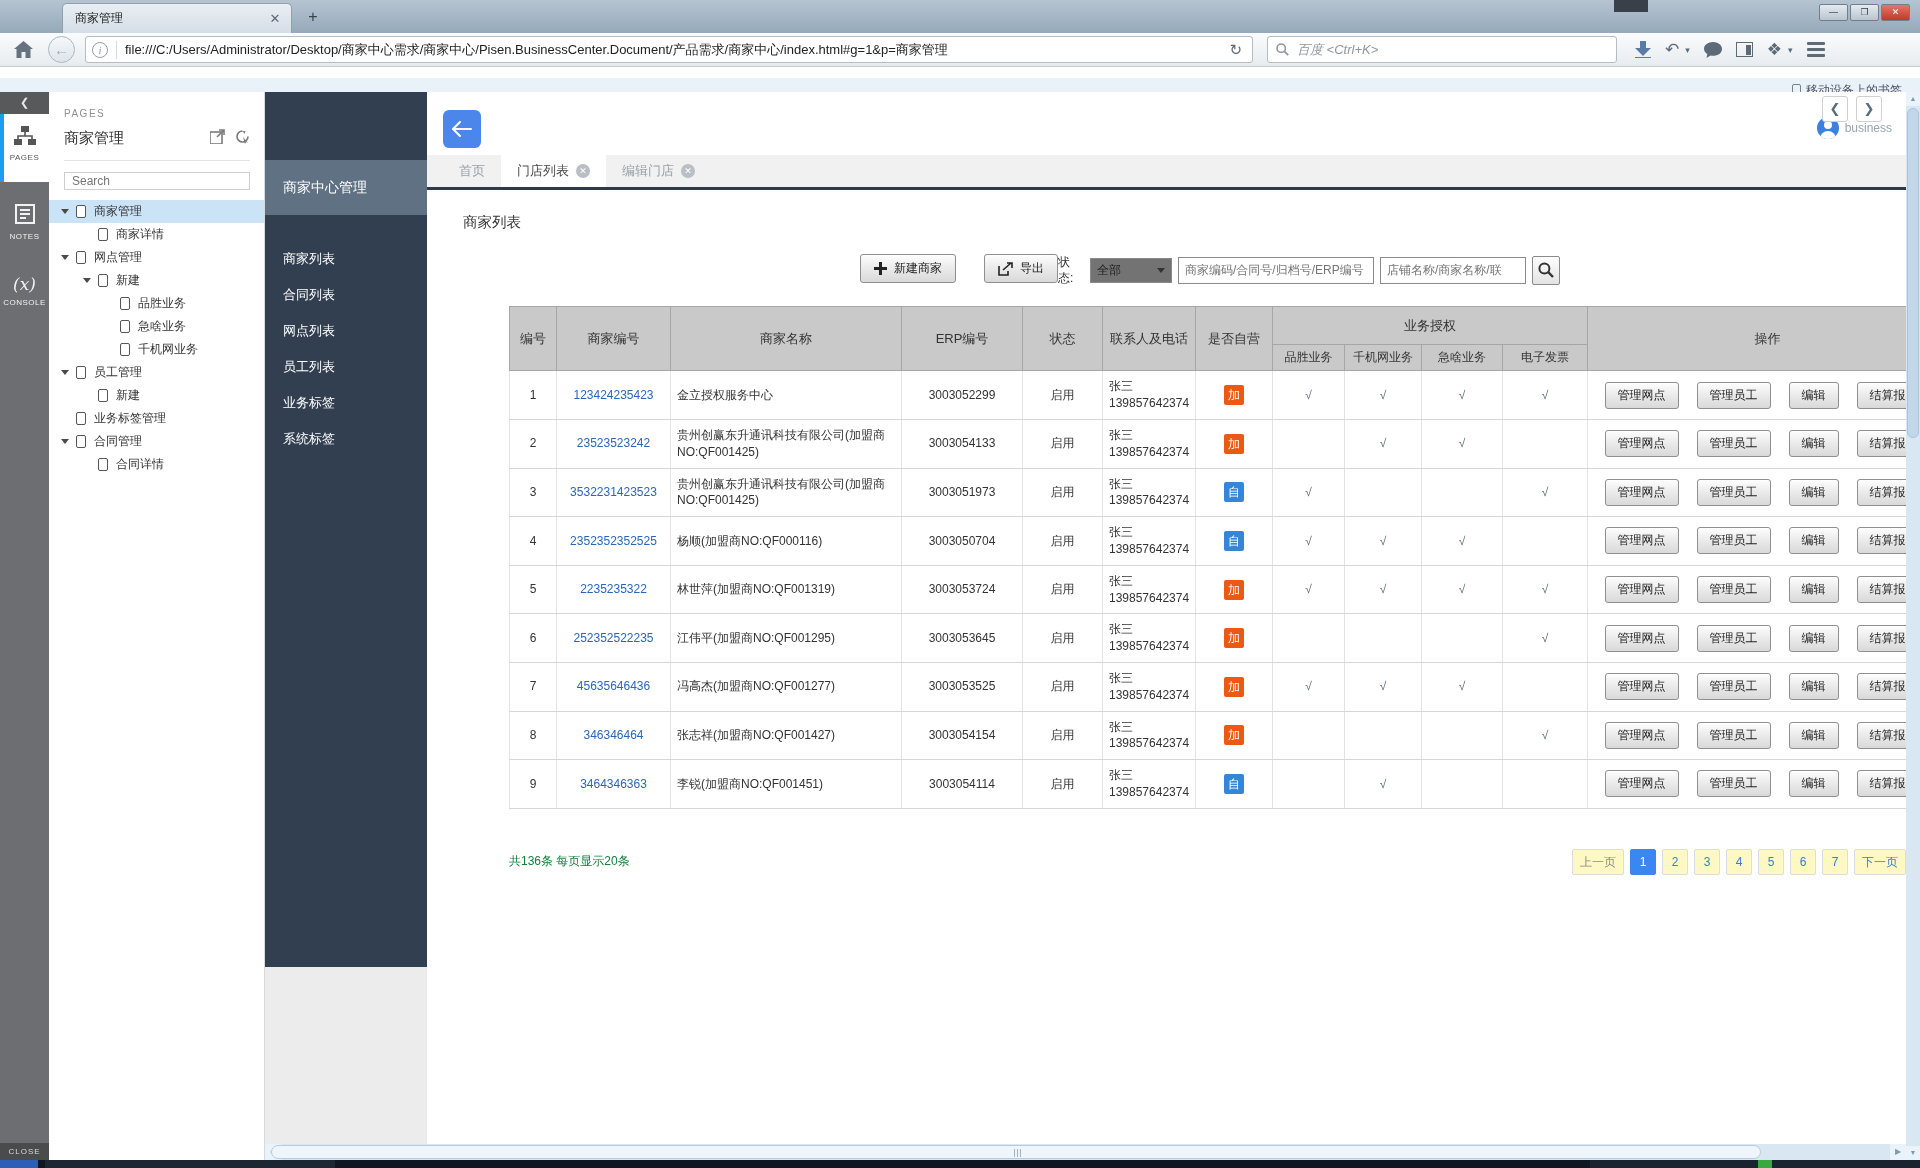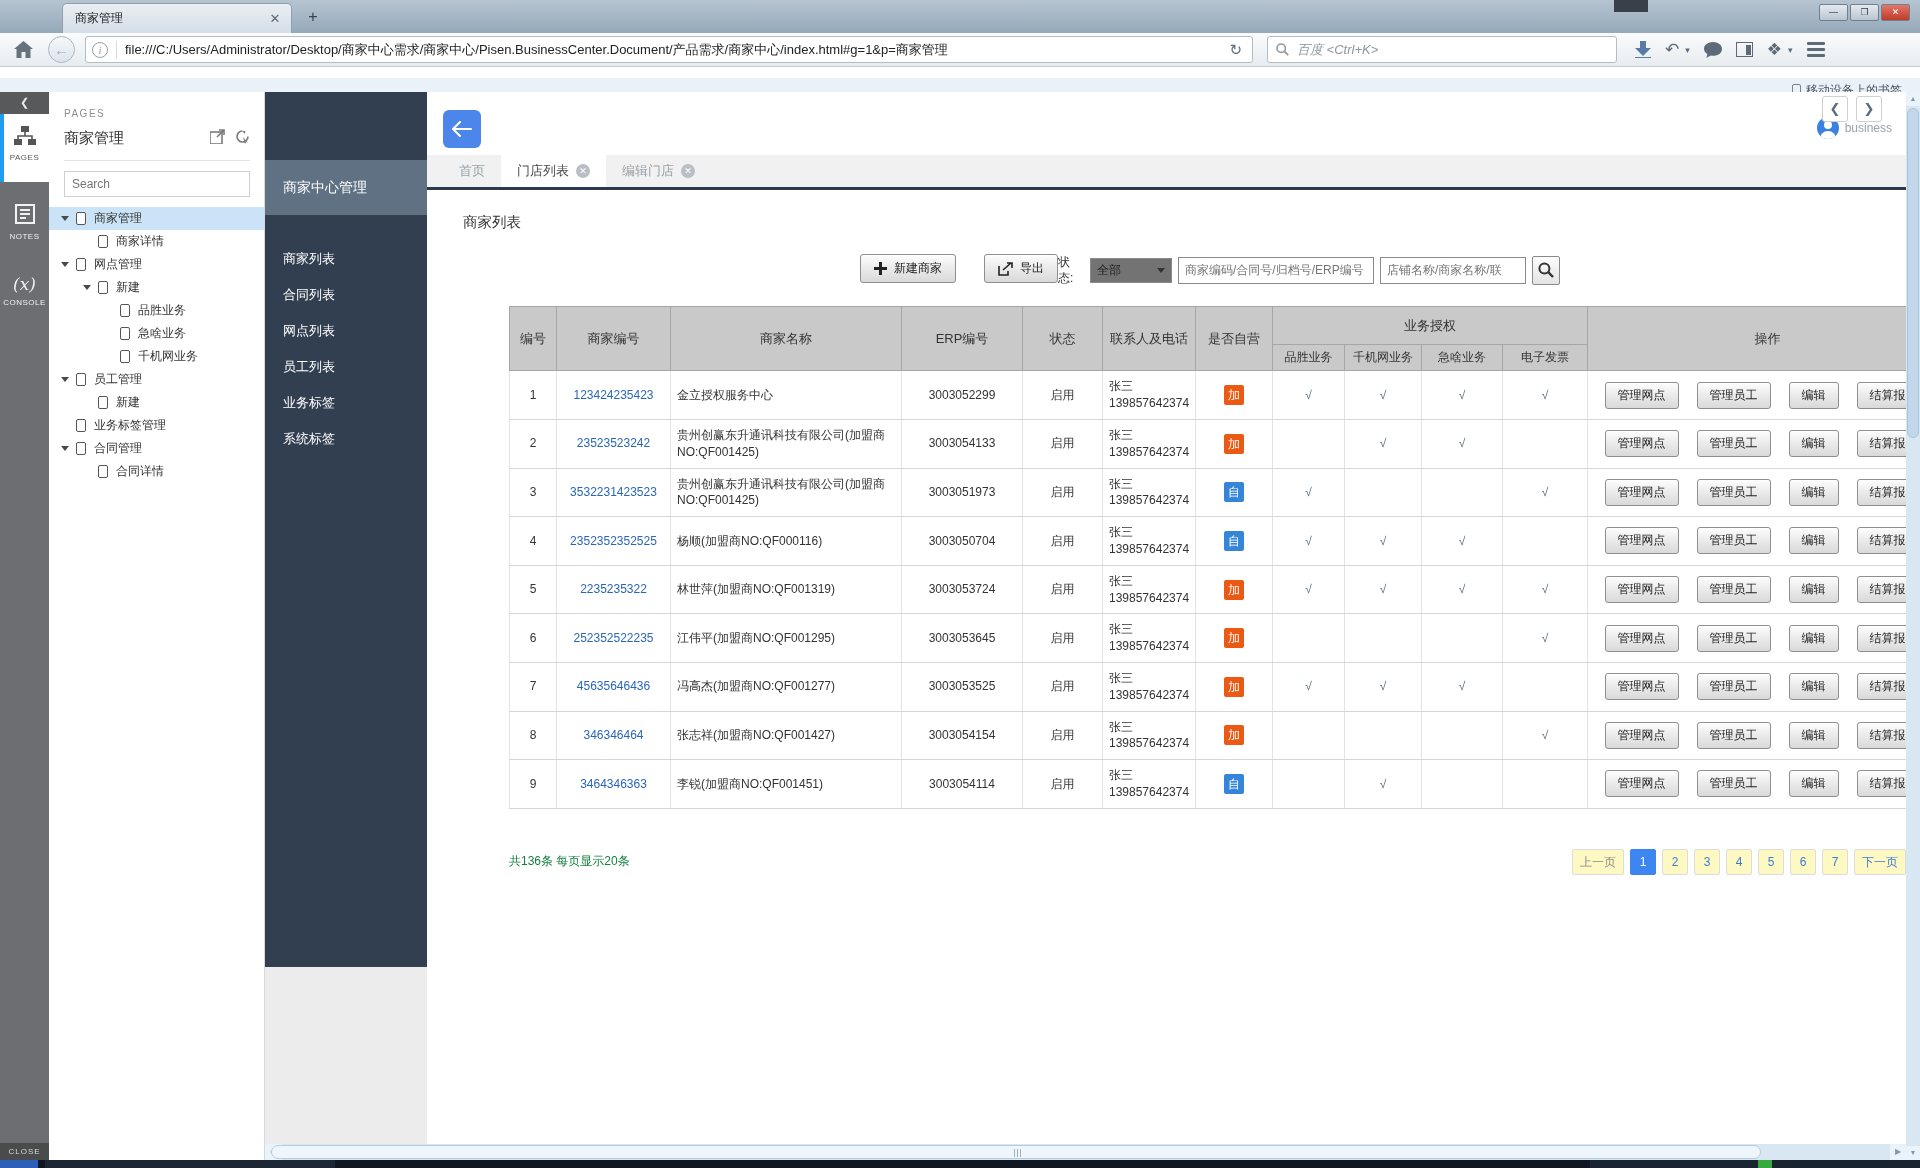--- a/index.html
+++ b/index.html
@@ -75,21 +75,21 @@
   
   .pagespanel { position:absolute; left:49px; top:92px; width:216px; height:1068px;
     background:#fff; border-right:1px solid #d9d9d9; }
   .pp-head { padding:16px 14px 0 15px; }
   .pp-kicker { font-size:10px; color:#8f8f8f; letter-spacing:1.5px; }
   .pp-title-row { display:flex; align-items:center; margin-top:10px; }
   .pp-title { font-size:15px; color:#333; flex:1; }
   .pp-ic { color:#7b7b7b; margin-left:10px; }
   .pp-div { height:1px; background:#e3e3e3; margin-top:12px; }
   .pp-search { margin:10px 14px 0 15px; }
-  .pp-search input { width:186px; height:26px; border:1px solid #cfcfcf; font-size:12px;
+  .pp-search input { width:186px; height:18px; border:1px solid #cfcfcf; font-size:12px;
     color:#9a9a9a; padding:0 7px; font-family:inherit; }
   .tree { margin-top:10px; }
   .tree-row { height:23px; display:flex; align-items:center; font-size:12px; color:#333;
     cursor:default; }
   .tree-row.selected { background:#cbe3f6; }
   .tree-caret { width:0; height:0; border-left:4px solid transparent; border-right:4px solid transparent;
     border-top:5px solid #4a4a4a; margin-right:7px; flex:0 0 auto; }
   .tree-caret.hidden { visibility:hidden; }
   .page-ic { width:10px; height:13px; border:1.5px solid #555; border-radius:2px;
     margin-right:8px; flex:0 0 auto; background:#fff; }

